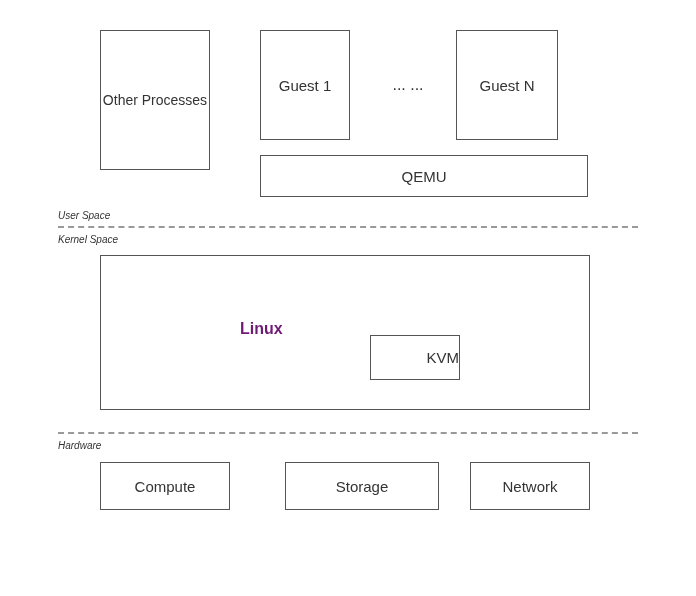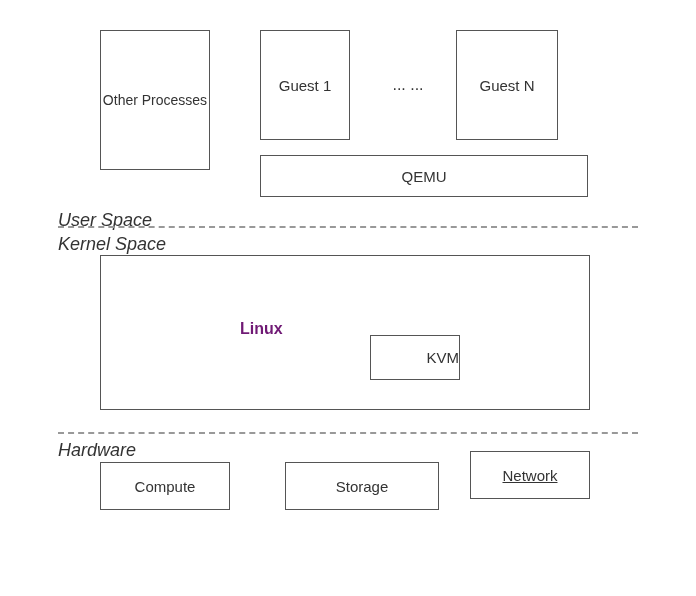--- a/index.html
+++ b/index.html
@@ -13,21 +13,21 @@
     }
     .diagram-container {
       width: 696px;
       height: 596px;
       position: relative;
       padding: 20px;
     }
     
     .layer-label {
       font-style: italic;
-      font-size: 18px;
+      font-size: 10px;
       color: #333;
       position: absolute;
     }
     
     .dashed-line {
       position: absolute;
       border-top: 2px dashed #999;
       width: 580px;
       left: 58px;
     }
@@ -98,18 +98,18 @@
   <div class="layer-label" style="left: 58px; top: 440px;">Hardware</div>
 
   <div class="box" style="left: 100px; top: 462px; width: 130px; height: 48px;">
     <span>Compute</span>
   </div>
 
   <div class="box" style="left: 285px; top: 462px; width: 154px; height: 48px;">
     <span>Storage</span>
   </div>
 
-  <div class="box" style="left: 470px; top: 451px; width: 120px; height: 48px; text-decoration: underline;">
+  <div class="box" style="left: 470px; top: 462px; width: 120px; height: 48px;">
     <span>Network</span>
   </div>
 
 
 </div>
 
 </body></html>

